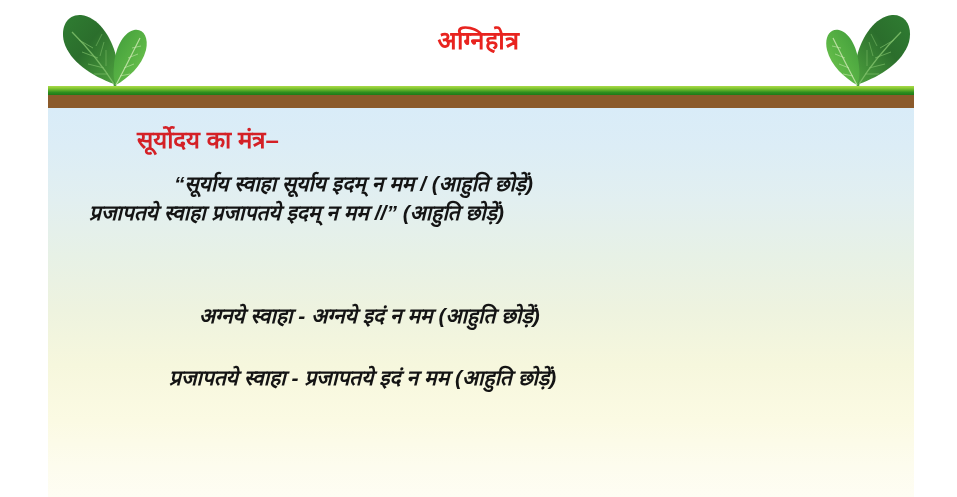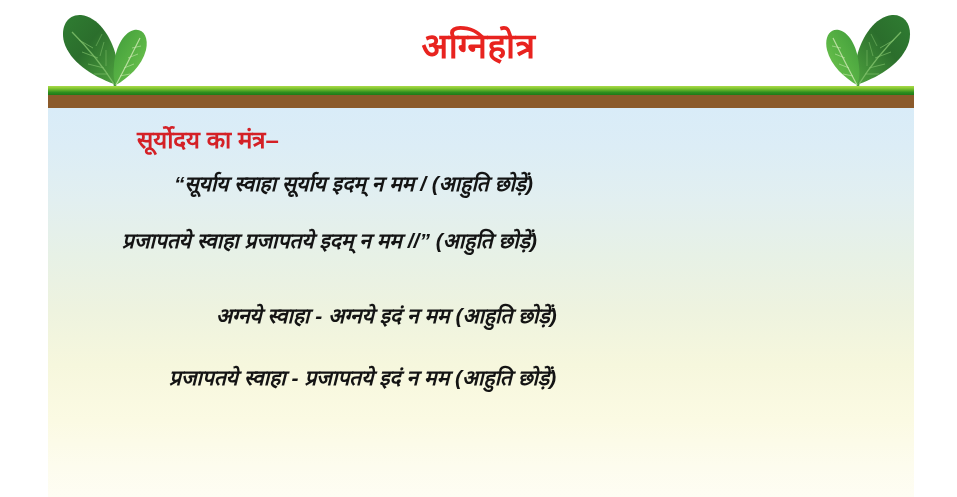--- a/index.html
+++ b/index.html
@@ -23,21 +23,21 @@
     height: 88px;
   }
 
   #title {
     position: absolute;
     left: 0;
     top: 26px;
     width: 957px;
     text-align: center;
     color: #e8231f;
-    font-size: 35px;
+    font-size: 25px;
     font-weight: bold;
     line-height: 1.15;
     letter-spacing: 0.5px;
     white-space: nowrap;
   }
 
   
   .leaf-cluster {
     position: absolute;
     top: 6px;
@@ -106,23 +106,23 @@
     font-style: italic;
     font-weight: bold;
     font-size: 21px;
     line-height: 1.2;
     white-space: nowrap;
   }
 
   
   #sunrise-heading   { position: absolute; left: 89px;  top: 18px; }
   #sunrise-line-1    { position: absolute; left: 126px; top: 63px; font-style: italic; }
-  #sunrise-line-2    { position: absolute; left: 41px;  top: 120px; margin-left: 33px; }
+  #sunrise-line-2    { position: absolute; left: 41px;  top: 92px; }
   #sunset-heading    { position: absolute; left: 104px; top: 148px; }
-  #sunset-line-1     { position: absolute; left: 151px; top: 195px; margin-left: 17px; }
+  #sunset-line-1     { position: absolute; left: 151px; top: 195px; }
   #sunset-line-2     { position: absolute; left: 121px; top: 237px; margin-top: 20px; }
 </style>
 </head>
 <body>
 
 <div id="header">
 
   <div class="leaf-cluster" id="leaf-left">
     <svg viewBox="0 0 130 86" xmlns="http://www.w3.org/2000/svg">
       <defs>

